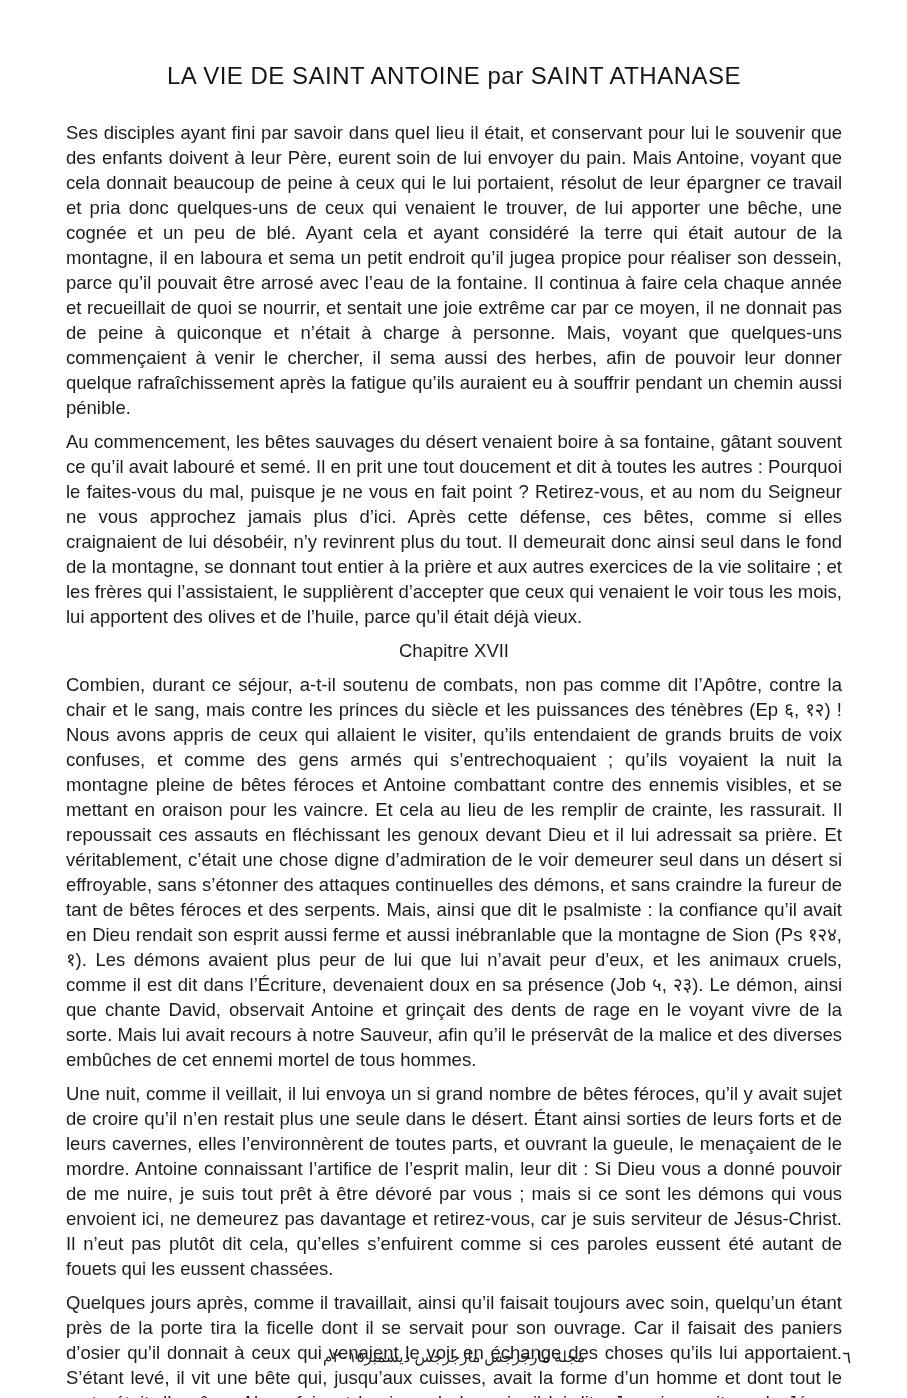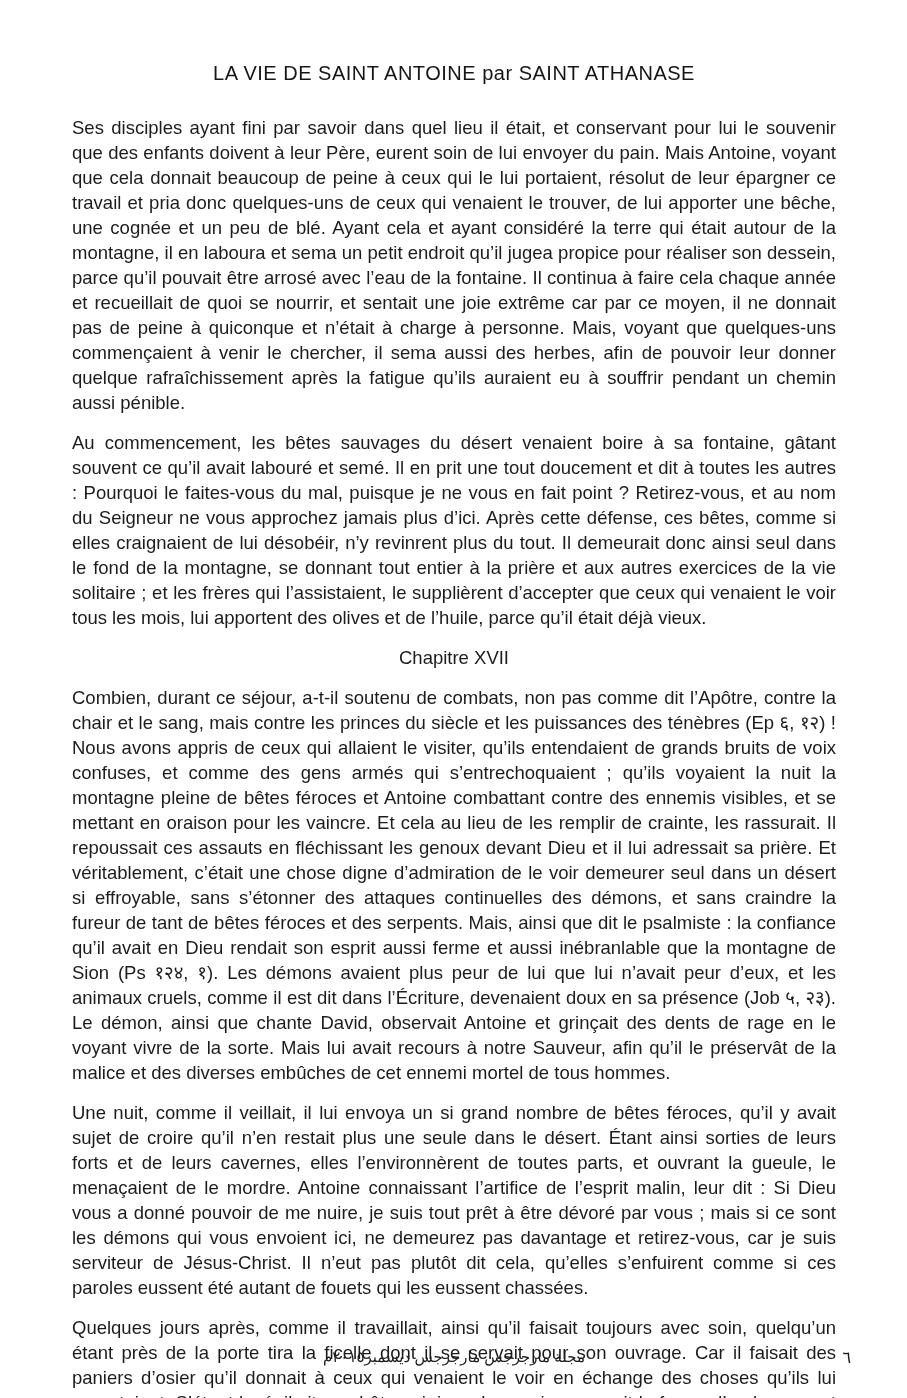--- a/index.html
+++ b/index.html
@@ -12,34 +12,34 @@
     width: 907px;
     height: 1398px;
     background: #ffffff;
     overflow: hidden;
     font-family: "Liberation Sans", sans-serif;
     color: #1c1c1c;
   }
   .doc-title {
     margin: 62px 56px 0 57px;
     text-align: center;
-    font-size: 20px;
+    font-size: 24px;
     font-weight: 400;
     letter-spacing: 0.5px;
     color: #161616;
     white-space: nowrap;
   }
   .article-body {
     margin: 30px 56px 0 57px;
     font-size: 18.5px;
     line-height: 25px;
     text-align: justify;
   }
   .article-body p.para {
-    margin: 15px;
+    margin: 9px;
   }
   .article-body p.chapter {
     margin: 6px 0 5px 0;
     text-align: center;
   }
   .footer {
     position: absolute;
     left: 57px;
     right: 56px;
     bottom: 26px;

